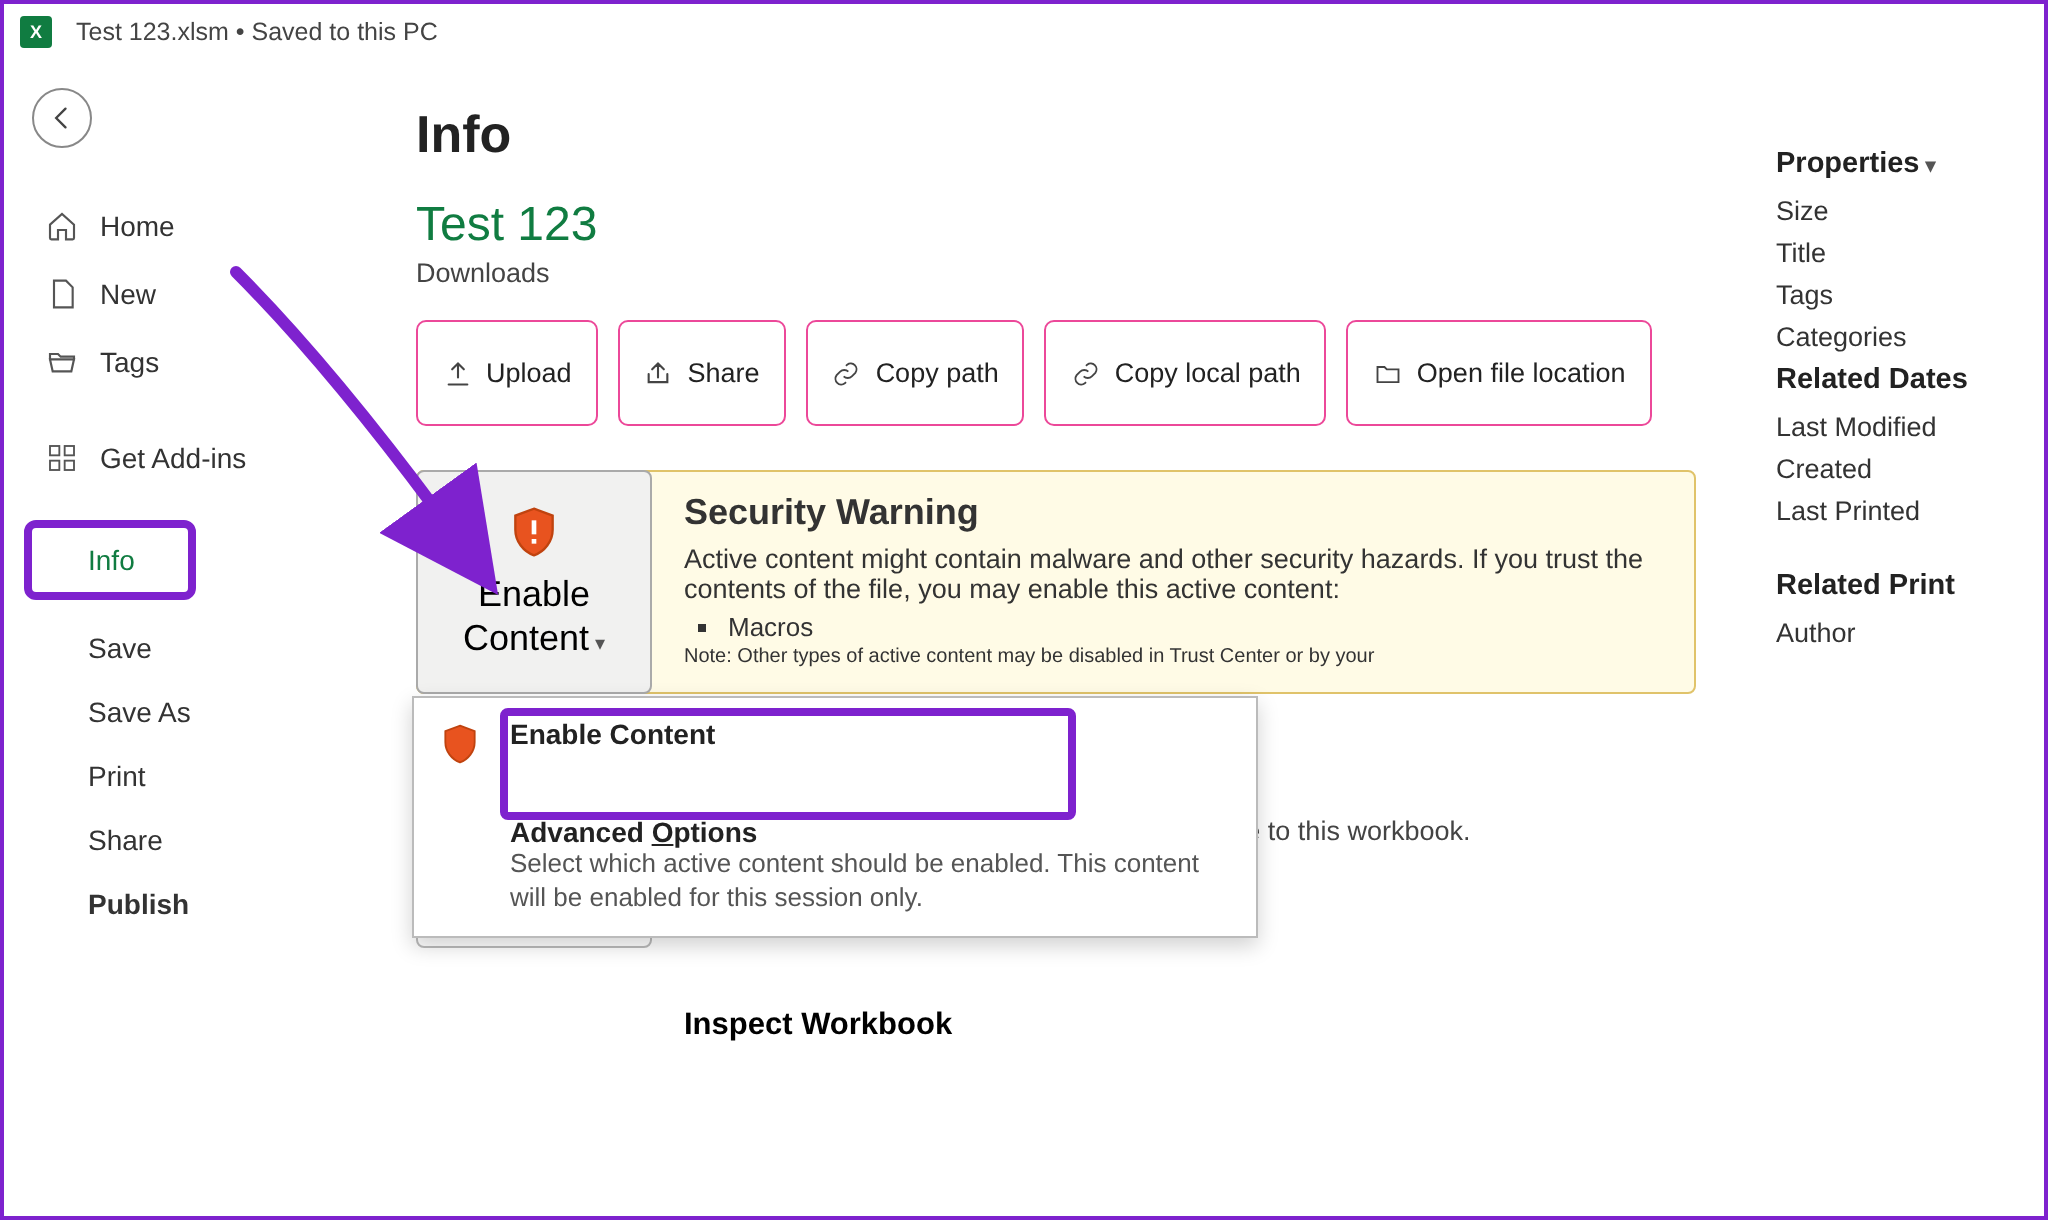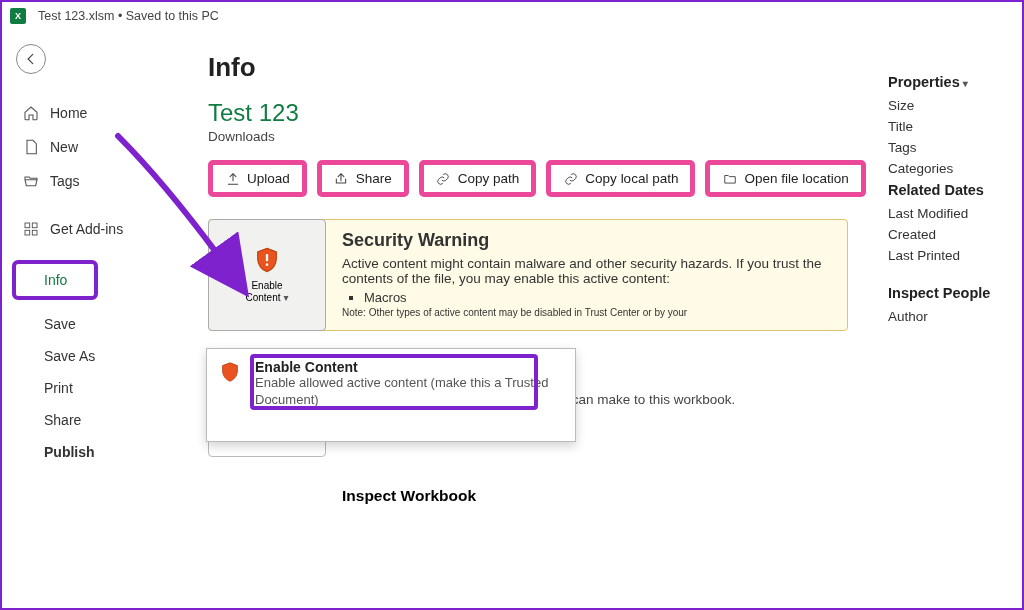--- a/index.html
+++ b/index.html
@@ -23,35 +23,35 @@
 .nav-highlight { border: 4px solid #7e22ce; border-radius: 6px; width: 86px; margin-left: -4px; }
 .nav-highlight .nav-item { color: #107c41; }
 
 
 h1.page-title { font-size: 26px; font-weight: 600; color: #222; margin-bottom: 16px; }
 .doc-title { font-size: 24px; color: #107c41; margin-bottom: 2px; }
 .doc-loc { font-size: 13.5px; color: #444; margin-bottom: 16px; }
 
 
 .actions { display: flex; gap: 10px; margin-bottom: 22px; }
-.pill { border: 5px solid #ec4899; border-radius: 5px; padding: 6px 12px; font-size: 13.5px; display: flex; align-items: center; gap: 7px; cursor: pointer; color: #222; background:#fff; }
+.pill { border: 1px solid #ec4899; border-radius: 5px; padding: 18px 12px; font-size: 13.5px; display: flex; align-items: center; gap: 7px; cursor: pointer; color: #222; background:#fff; }
 .pill .pic { width: 15px; height: 15px; display:inline-flex; align-items:center; justify-content:center; }
 
 
 .sec-wrap { display: flex; border:1px solid #e0c36a; background:#fffbe6; border-radius:4px; }
 .sec-btncol { width: 118px; border:1px solid #aaa; border-radius:4px; margin:-1px 0 -1px -1px; background:#f1f1f0; display:flex; flex-direction:column; align-items:center; justify-content:center; padding:14px 4px; cursor:pointer; }
 .shield { width:28px; height:28px; }
-.sec-btncol .lab { font-size:10px; text-align:center; margin-top:6px; line-height:1.25; }
+.sec-btncol .lab { font-size:18px; text-align:center; margin-top:6px; line-height:1.25; }
 .sec-body { flex:1; padding:10px 14px 12px 16px; font-size:13.5px; color:#333; }
 .sec-body h3 { font-size:18px; font-weight:600; margin-bottom:5px; }
 .sec-body ul { margin: 4px 0 2px 22px; }
 .sec-body ul li { list-style: square; font-size:13px; }
 
 
-.popup { position:absolute; left:204px; top:346px; width:370px; background:#fff; border:1px solid #bbb; box-shadow:0 4px 10px rgba(0,0,0,.18); z-index:20; }
+.popup { position:absolute; left:204px; top:346px; width:423px; background:#fff; border:1px solid #bbb; box-shadow:0 4px 10px rgba(0,0,0,.18); z-index:20; }
 .popup-row { display:flex; gap:12px; padding:10px 14px 10px 12px; cursor:pointer; }
 .popup-row .pshield { width:24px; flex-shrink:0; margin-top:2px; }
 .popup-row .ptxt .pt-title { font-size:14px; font-weight:600; color:#222; }
 .popup-row .ptxt .pt-desc { font-size:13px; color:#555; line-height:1.3; }
 .popup-hl { position:absolute; left:248px; top:352px; width:288px; height:56px; border:4px solid #7e22ce; border-radius:4px; z-index:21; pointer-events:none; }
 
 
 .block { display:flex; gap:16px; margin-top:20px; }
 .block .bb { width:118px; border:1px solid #bbb; border-radius:4px; background:#fff; display:flex; flex-direction:column; align-items:center; justify-content:center; padding:12px 4px; cursor:pointer; }
 .block .bb .bic { width:30px; height:30px; }
@@ -240,37 +240,40 @@
   <div class="rightcol">
     <h4 class="chev">Properties</h4>
     <div class="prop">Size</div>
     <div class="prop">Title</div>
     <div class="prop">Tags</div>
     <div class="prop">Categories</div>
     <h4 style="">Related Dates</h4>
     <div class="prop">Last Modified</div>
     <div class="prop">Created</div>
     <div class="prop">Last Printed</div>
-    <h4 style="margin-top:22px;">Inspect People</h4>
+    <h4 style="margin-top:22px;">Related Print</h4>
     <div class="prop">Author</div>
   </div>
 </div>
 
 <div class="popup">
   <div class="popup-row">
     <span class="pshield"><svg width="22" height="22" viewBox="0 0 24 24">
           <path d="M12 2l8 3v6c0 5-3.5 9.5-8 11-4.5-1.5-8-6-8-11V5z" fill="#e8531f" stroke="#c0430f"></path>
         </svg></span>
     <span class="ptxt">
       <div class="pt-title">Enable Content</div>
-      <div class="pt-desc">Enable allowed active content (make this a Trusted Document)</div>
     </span>
   </div>
   <div class="popup-row">
     <span class="pshield"></span>
+    <span class="ptxt">
+      <div class="pt-title"><span>Advanced </span><span class="underline-letter">O</span><span>ptions</span></div>
+      <div class="pt-desc">Select which active content should be enabled. This content will be enabled for this session only.</div>
+    </span>
   </div>
 </div>
 <div class="popup-hl"></div>
 
 <svg class="arrow-svg" width="160" height="170">
   <defs>
       <marker id="ah" markerWidth="10" markerHeight="10" refX="6" refY="5" orient="auto">
         <path d="M0,0 L10,5 L0,10 z" fill="#7e22ce"></path>
       </marker>
     </defs>

